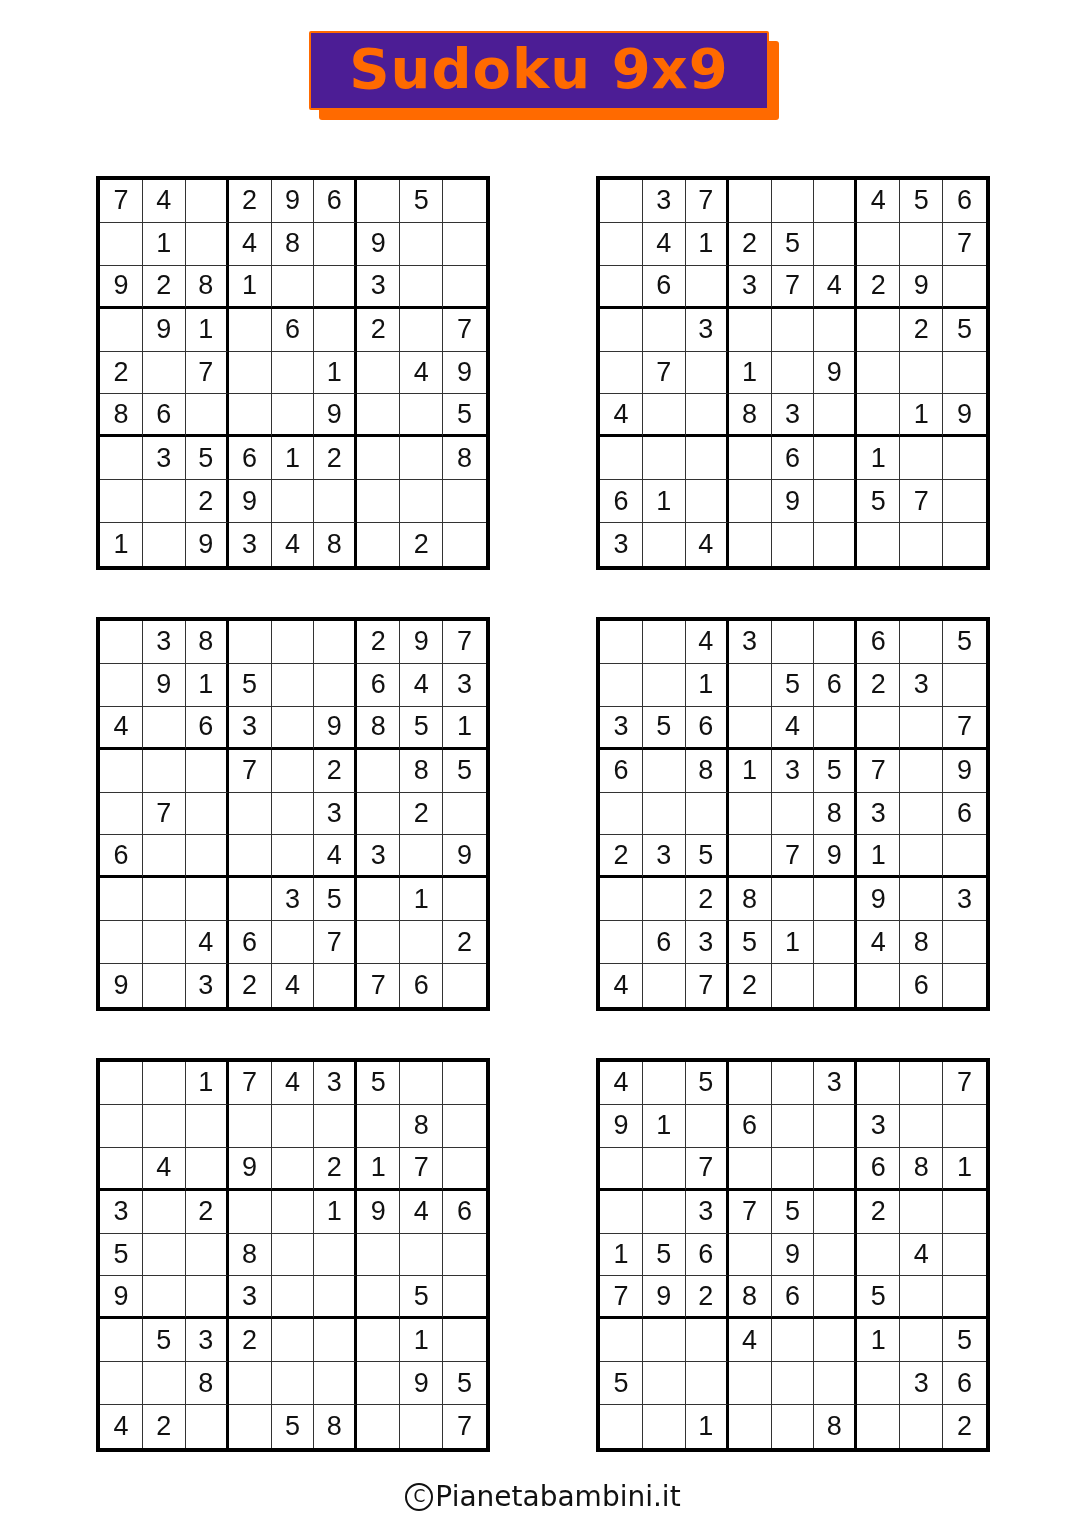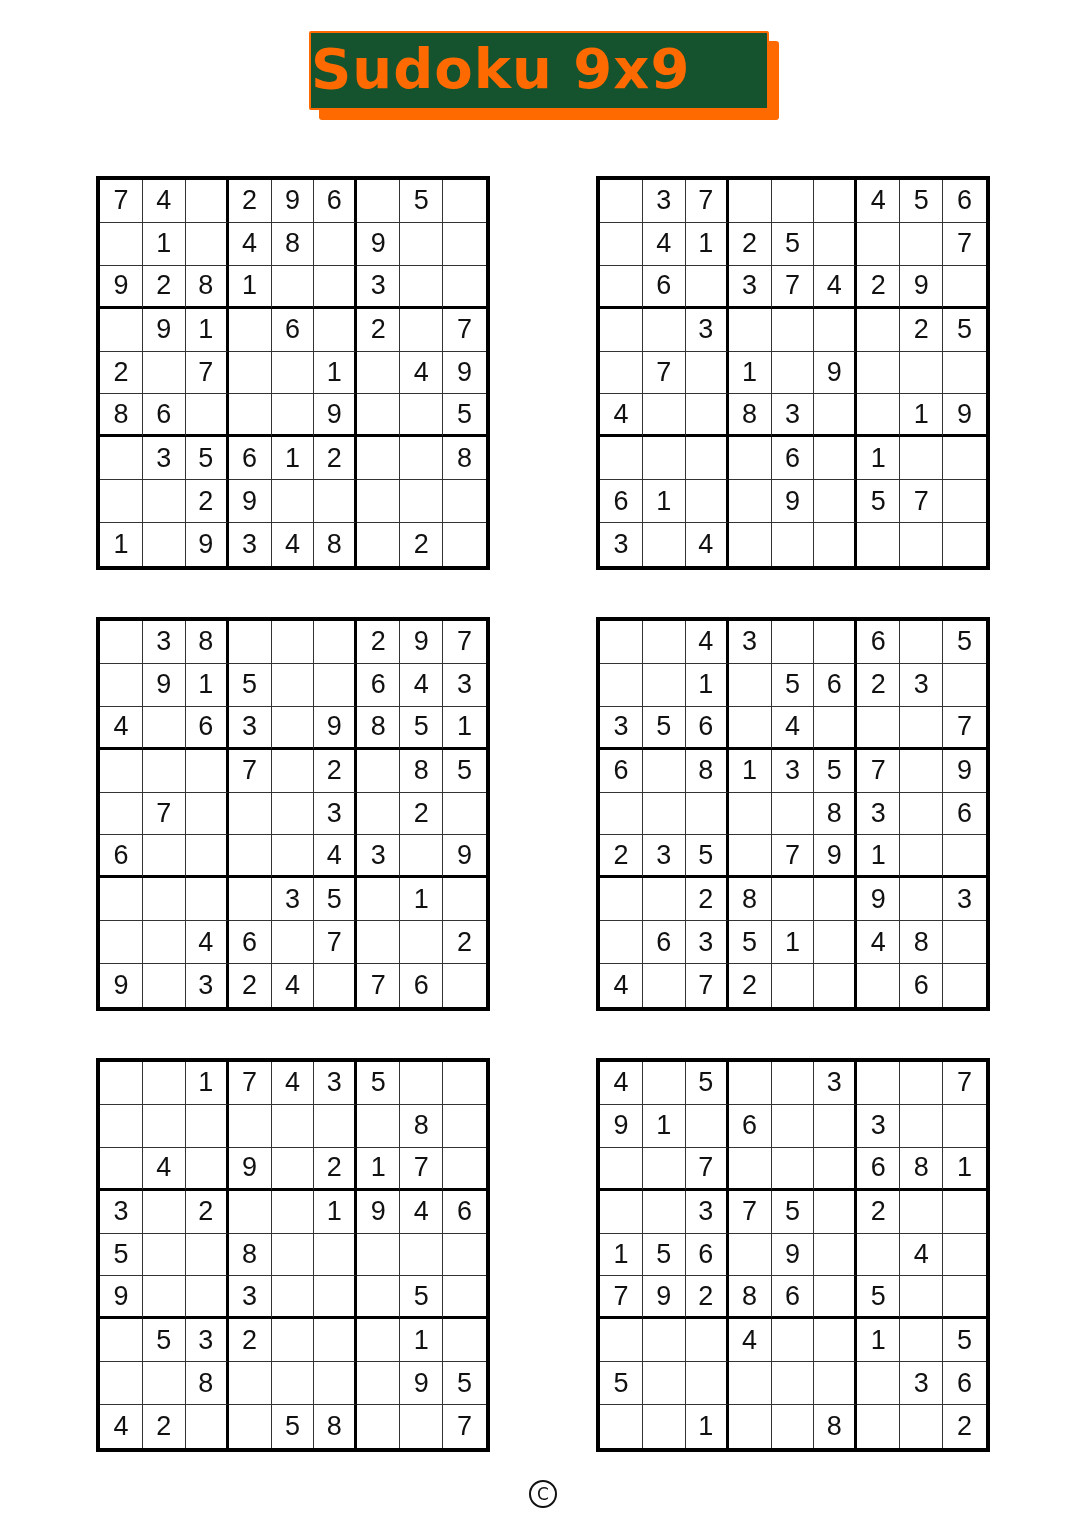--- a/index.html
+++ b/index.html
@@ -29,25 +29,26 @@
       height: 79px;
       background: #ff6a00;
       border-radius: 3px;
     }
     .title-box {
       position: absolute;
       left: 0;
       top: 0;
       width: 456px;
       height: 75px;
-      background: #14532d;
+      background: #4c1d95;
       border: 2px solid #ff6a00;
       border-radius: 2px;
       display: flex;
       align-items: center;
+      justify-content: center;
     }
     .title-text {
       color: #ff6a00;
       font-family: "DejaVu Sans", sans-serif;
       font-weight: bold;
       font-size: 56px;
       letter-spacing: 1px;
       line-height: 1;
       margin-top: -4px;
     }
@@ -610,13 +611,14 @@
     <div class="cell r9 c4"></div>
     <div class="cell r9 c5"></div>
     <div class="cell r9 c6">8</div>
     <div class="cell r9 c7"></div>
     <div class="cell r9 c8"></div>
     <div class="cell r9 c9">2</div>
   </div>
 
 <div class="footer">
   <span class="copyright-icon">C</span>
+  <span>Pianetabambini.it</span>
 </div>
 
 </body></html>

